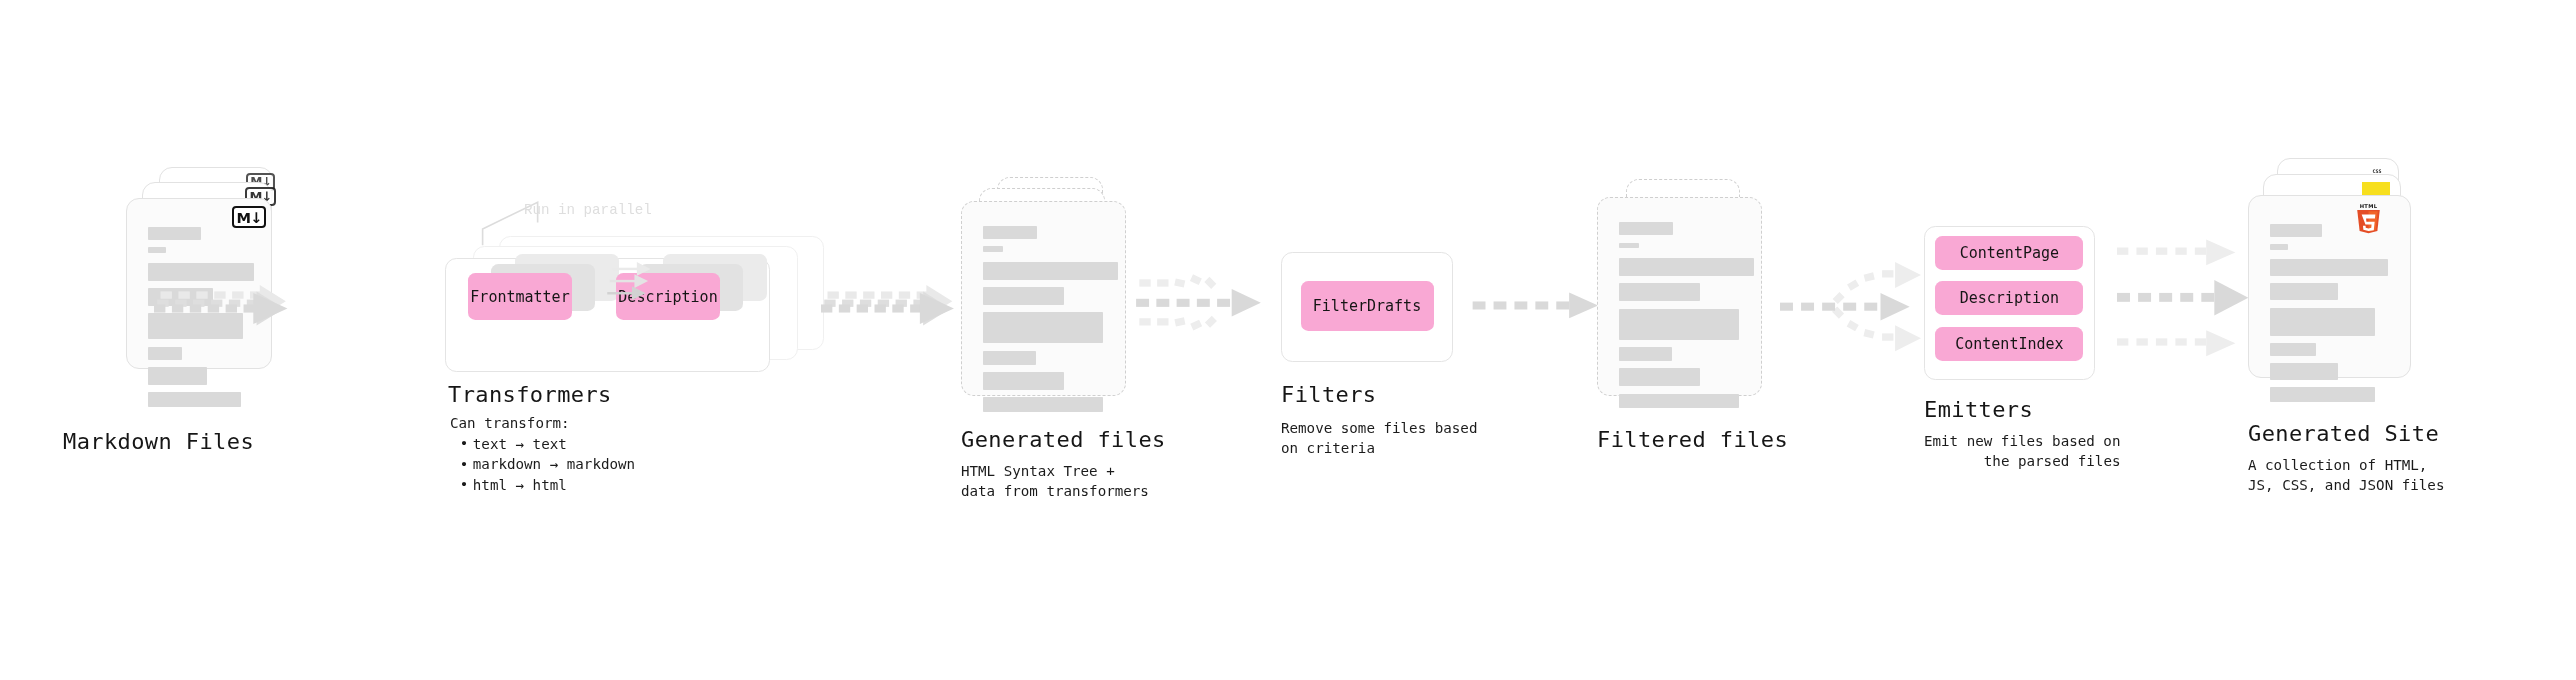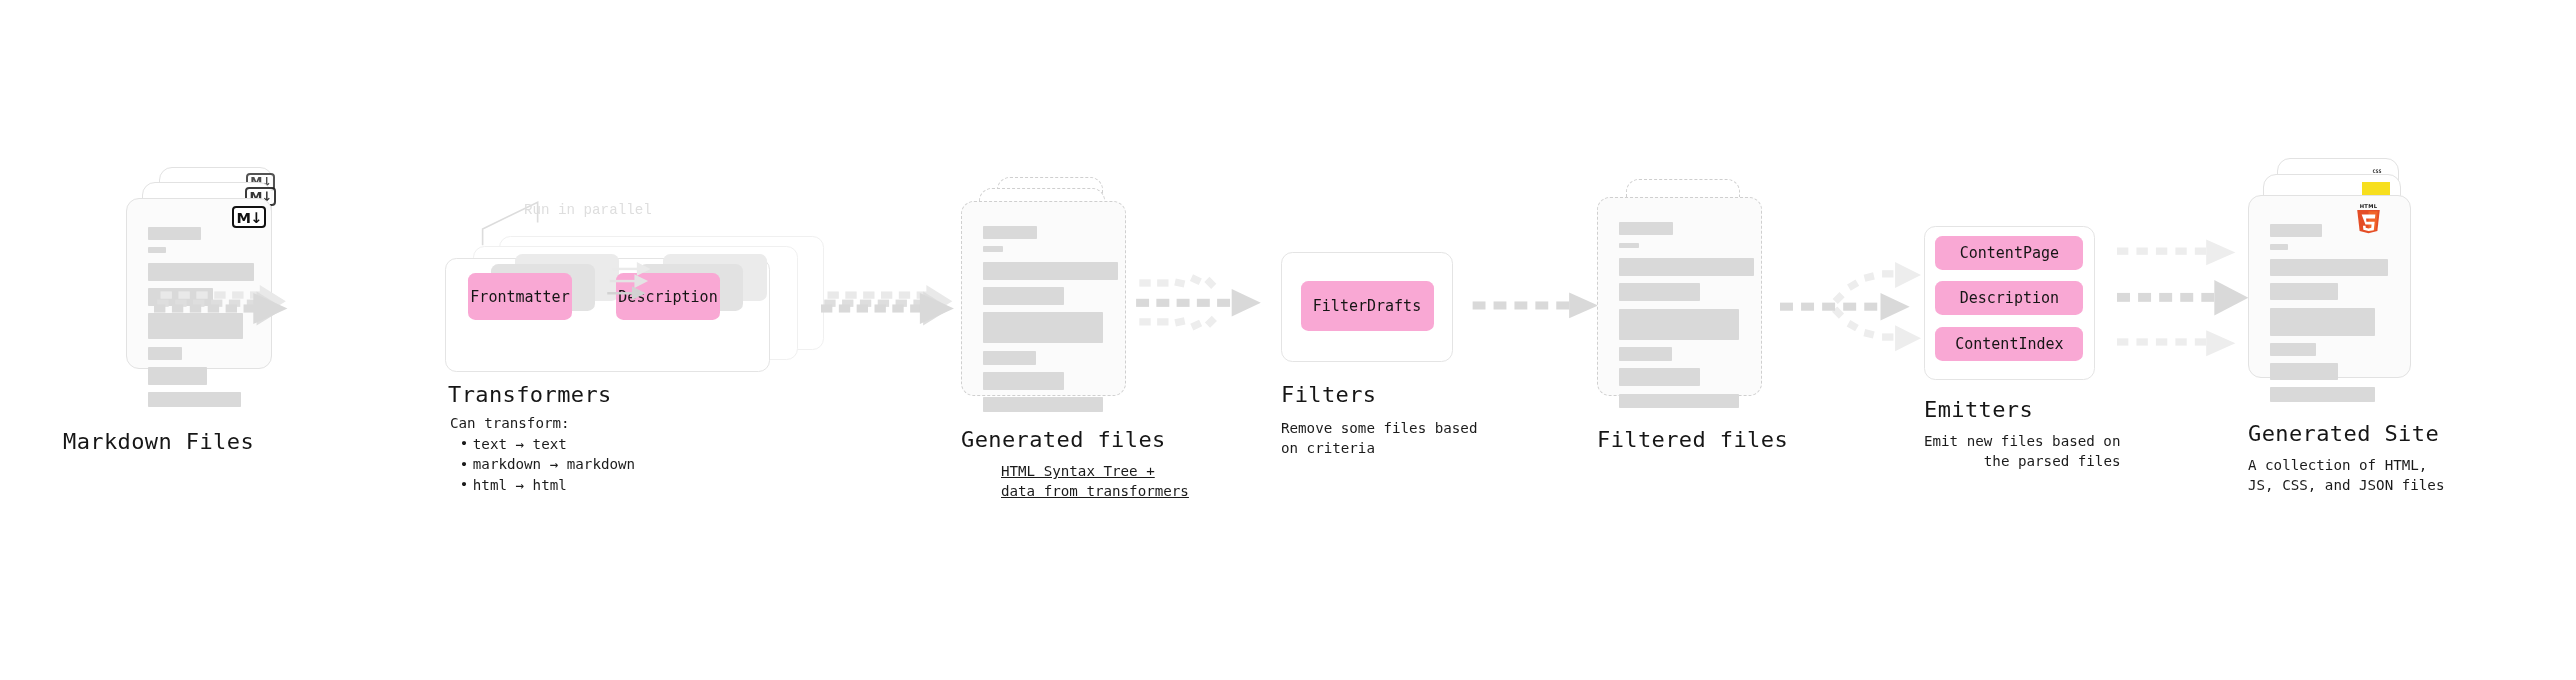--- a/index.html
+++ b/index.html
@@ -301,21 +301,21 @@
         <div class="doc-line" style="width:81px; height:18px;"></div>
         <div class="doc-line" style="width:120px; height:31px;"></div>
         <div class="doc-line" style="width:53px;  height:14px;"></div>
         <div class="doc-line" style="width:81px; height:18px;"></div>
         <div class="doc-line" style="width:120px; height:14.6px;"></div>
       </div>
     </div>
   </div>
 
   <div class="title" style="left:961px; top:427px;">Generated files</div>
-  <div class="subtitle" style="left:1001px; top:461px;text-decoration:underline;">HTML Syntax Tree +
+  <div class="subtitle" style="left:961px; top:461px;">HTML Syntax Tree +
 data from transformers</div>
 
   <div class="abs" style="left:1136px; top:268px;">
     <svg width="146" height="81" viewBox="0 0 180 100">
       <g fill="#ededed">
         <rect x="4" y="14" width="14" height="9"></rect>
           <rect x="26" y="14" width="14" height="9"></rect>
         <rect x="48" y="14" width="12" height="9" transform="rotate(12 54 18)"></rect>
         <rect x="68" y="10" width="12" height="9" transform="rotate(25 74 14)"></rect>
         <rect x="86" y="14" width="12" height="9" transform="rotate(45 92 18)"></rect>

